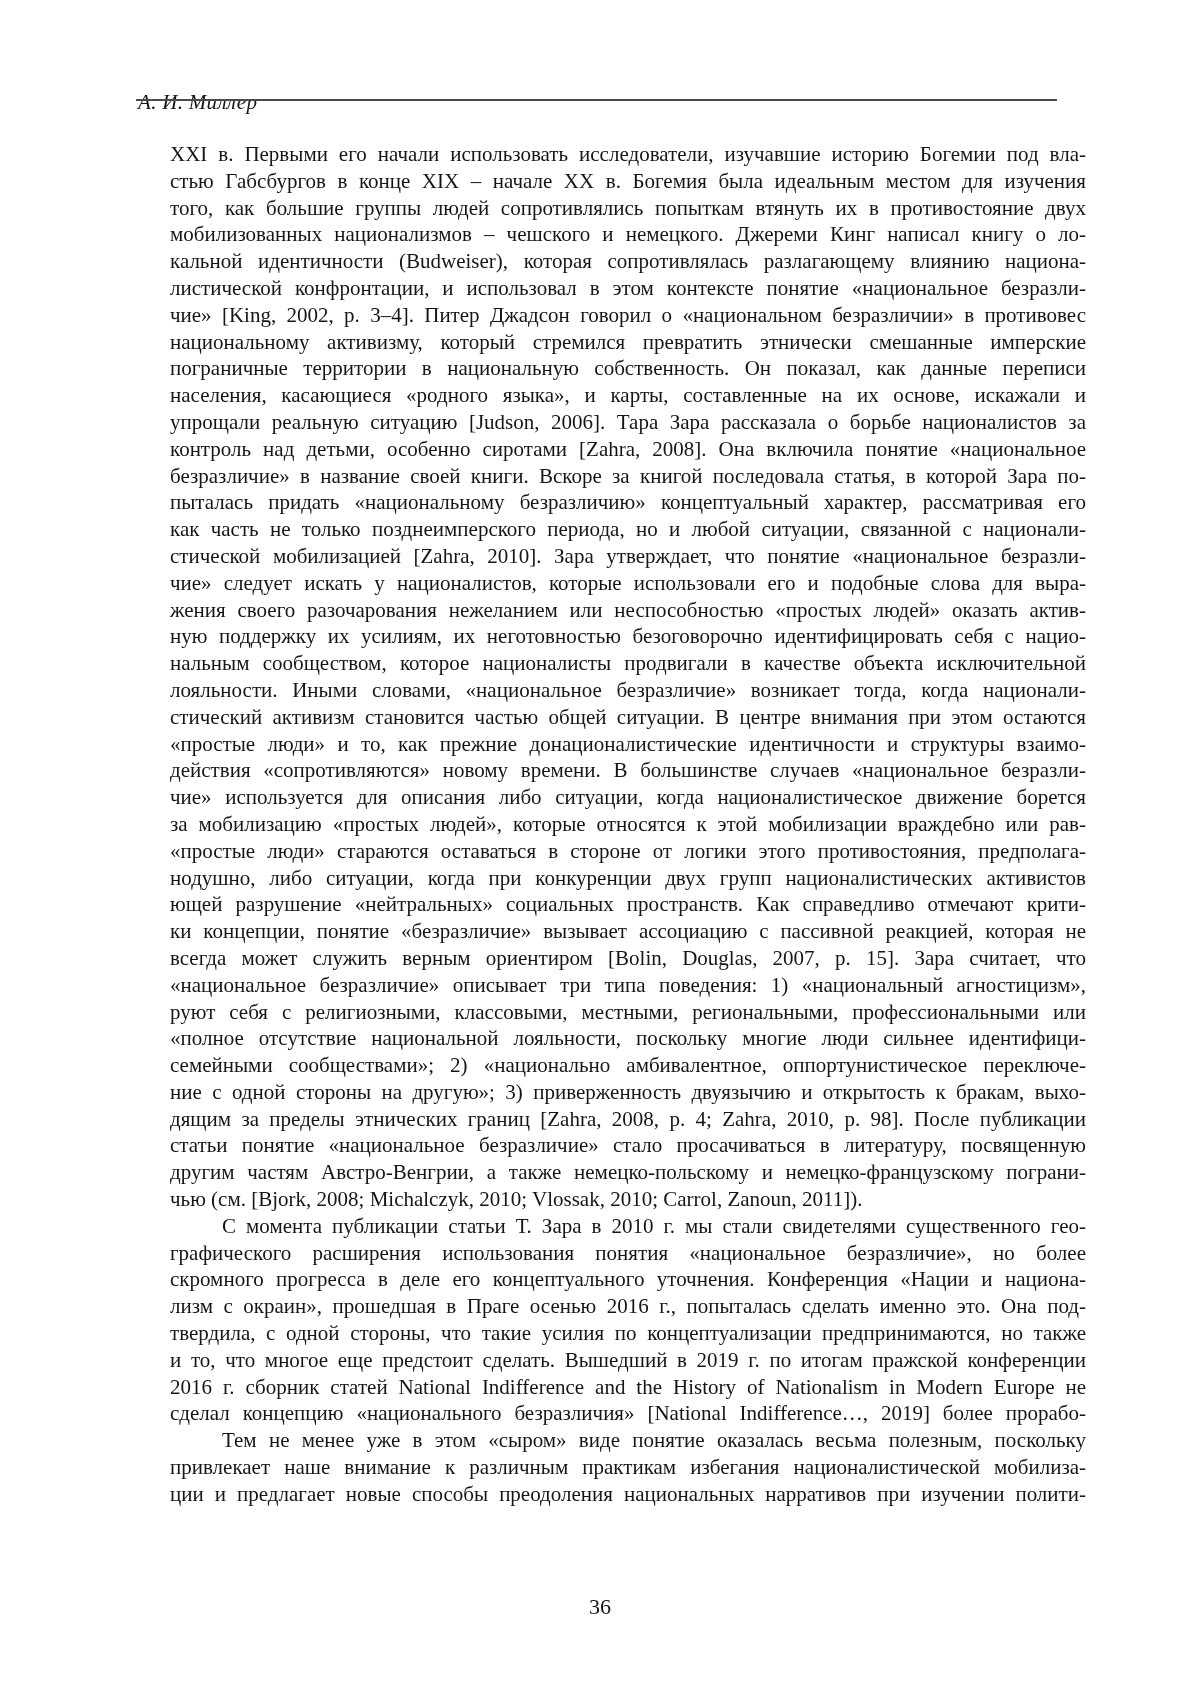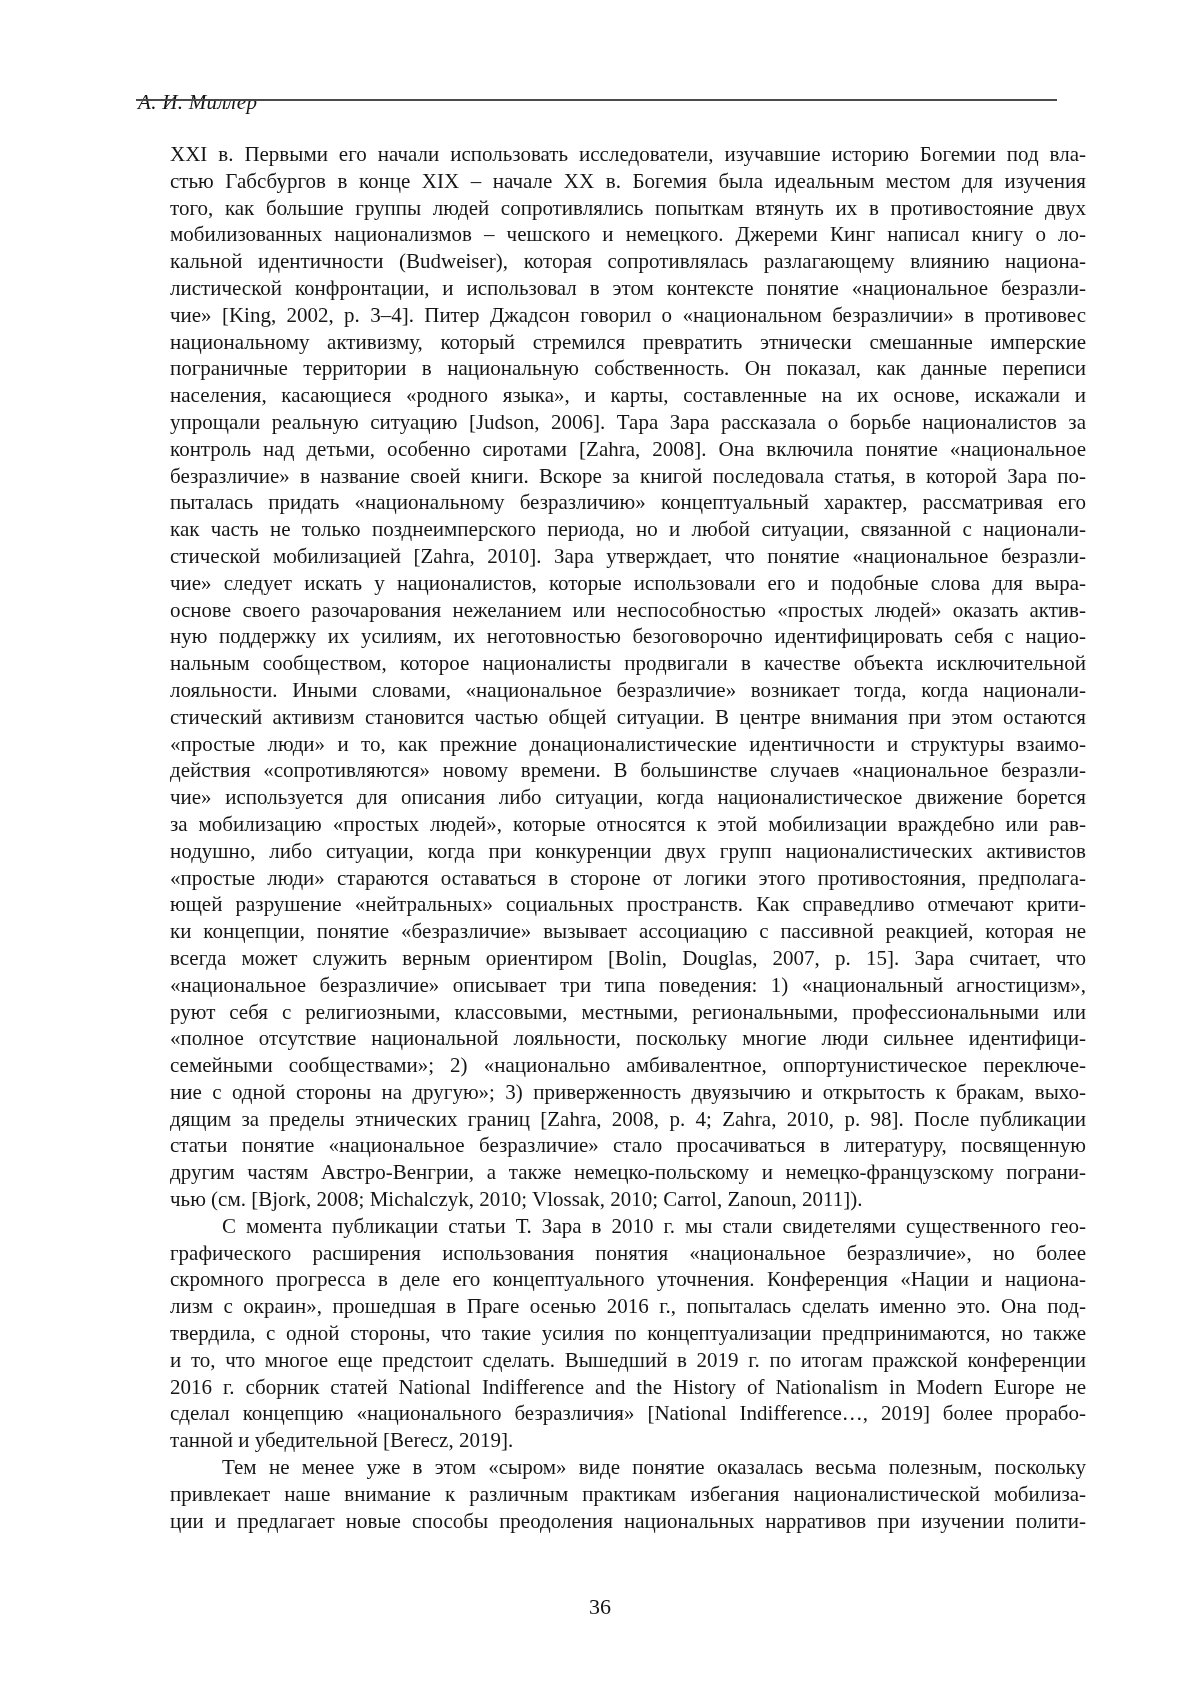--- a/index.html
+++ b/index.html
@@ -79,31 +79,31 @@
         <div class="line"><span>национальному активизму, который стремился превратить этнически смешанные имперские</span></div>
         <div class="line"><span>пограничные территории в национальную собственность. Он показал, как данные переписи</span></div>
         <div class="line"><span>населения, касающиеся «родного языка», и карты, составленные на их основе, искажали и</span></div>
         <div class="line"><span>упрощали реальную ситуацию [</span><span class="it">Judson</span><span>, 2006]. Тара Зара рассказала о борьбе националистов за</span></div>
         <div class="line"><span>контроль над детьми, особенно сиротами [</span><span class="it">Zahra</span><span>, 2008]. Она включила понятие «национальное</span></div>
         <div class="line"><span>безразличие» в название своей книги. Вскоре за книгой последовала статья, в которой Зара по-</span></div>
         <div class="line"><span>пыталась придать «национальному безразличию» концептуальный характер, рассматривая его</span></div>
         <div class="line"><span>как часть не только позднеимперского периода, но и любой ситуации, связанной с национали-</span></div>
         <div class="line"><span>стической мобилизацией [</span><span class="it">Zahra</span><span>, 2010]. Зара утверждает, что понятие «национальное безразли-</span></div>
         <div class="line"><span>чие» следует искать у националистов, которые использовали его и подобные слова для выра-</span></div>
-        <div class="line"><span>основе своего разочарования нежеланием или неспособностью «простых людей» оказать актив-</span></div>
+        <div class="line"><span>жения своего разочарования нежеланием или неспособностью «простых людей» оказать актив-</span></div>
         <div class="line"><span>ную поддержку их усилиям, их неготовностью безоговорочно идентифицировать себя с нацио-</span></div>
         <div class="line"><span>нальным сообществом, которое националисты продвигали в качестве объекта исключительной</span></div>
         <div class="line"><span>лояльности. Иными словами, «национальное безразличие» возникает тогда, когда национали-</span></div>
         <div class="line"><span>стический активизм становится частью общей ситуации. В центре внимания при этом остаются</span></div>
         <div class="line"><span>«простые люди» и то, как прежние донационалистические идентичности и структуры взаимо-</span></div>
         <div class="line"><span>действия «сопротивляются» новому времени. В большинстве случаев «национальное безразли-</span></div>
         <div class="line"><span>чие» используется для описания либо ситуации, когда националистическое движение борется</span></div>
         <div class="line"><span>за мобилизацию «простых людей», которые относятся к этой мобилизации враждебно или рав-</span></div>
+        <div class="line"><span>«простые люди» стараются оставаться в стороне от логики этого противостояния, предполага-</span></div>
         <div class="line"><span>нодушно, либо ситуации, когда при конкуренции двух групп националистических активистов</span></div>
-        <div class="line"><span>«простые люди» стараются оставаться в стороне от логики этого противостояния, предполага-</span></div>
         <div class="line"><span>ющей разрушение «нейтральных» социальных пространств. Как справедливо отмечают крити-</span></div>
         <div class="line"><span>ки концепции, понятие «безразличие» вызывает ассоциацию с пассивной реакцией, которая не</span></div>
         <div class="line"><span>всегда может служить верным ориентиром [</span><span class="it">Bolin</span><span>, </span><span class="it">Douglas</span><span>, 2007, p. 15]. Зара считает, что</span></div>
         <div class="line"><span>«национальное безразличие» описывает три типа поведения: 1) «национальный агностицизм»,</span></div>
         <div class="line"><span>руют себя с религиозными, классовыми, местными, региональными, профессиональными или</span></div>
         <div class="line"><span>«полное отсутствие национальной лояльности, поскольку многие люди сильнее идентифици-</span></div>
         <div class="line"><span>семейными сообществами»; 2) «национально амбивалентное, оппортунистическое переключе-</span></div>
         <div class="line"><span>ние с одной стороны на другую»; 3) приверженность двуязычию и открытость к бракам, выхо-</span></div>
         <div class="line"><span>дящим за пределы этнических границ [</span><span class="it">Zahra</span><span>, 2008, p. 4; </span><span class="it">Zahra</span><span>, 2010, p. 98]. После публикации</span></div>
         <div class="line"><span>статьи понятие «национальное безразличие» стало просачиваться в литературу, посвященную</span></div>
@@ -112,21 +112,20 @@
       </div>
       <div class="para">
         <div class="line indent"><span>С момента публикации статьи Т. Зара в 2010 г. мы стали свидетелями существенного гео-</span></div>
         <div class="line"><span>графического расширения использования понятия «национальное безразличие», но более</span></div>
         <div class="line"><span>скромного прогресса в деле его концептуального уточнения. Конференция «Нации и национа-</span></div>
         <div class="line"><span>лизм с окраин», прошедшая в Праге осенью 2016 г., попыталась сделать именно это. Она под-</span></div>
         <div class="line"><span>твердила, с одной стороны, что такие усилия по концептуализации предпринимаются, но также</span></div>
         <div class="line"><span>и то, что многое еще предстоит сделать. Вышедший в 2019 г. по итогам пражской конференции</span></div>
         <div class="line"><span>2016 г. сборник статей National Indifference and the History of Nationalism in Modern Europe не</span></div>
         <div class="line"><span>сделал концепцию «национального безразличия» [National Indifference…, 2019] более прорабо-</span></div>
-        <div class="line last"><span>танной и убедительной [</span><span class="it">Berecz</span><span>, 2019].</span></div>
       </div>
       <div class="para">
         <div class="line indent"><span>Тем не менее уже в этом «сыром» виде понятие оказалась весьма полезным, поскольку</span></div>
         <div class="line"><span>привлекает наше внимание к различным практикам избегания националистической мобилиза-</span></div>
         <div class="line"><span>ции и предлагает новые способы преодоления национальных нарративов при изучении полити-</span></div>
       </div>
     </div>
 
   <div class="footer">
     <span>36</span>

